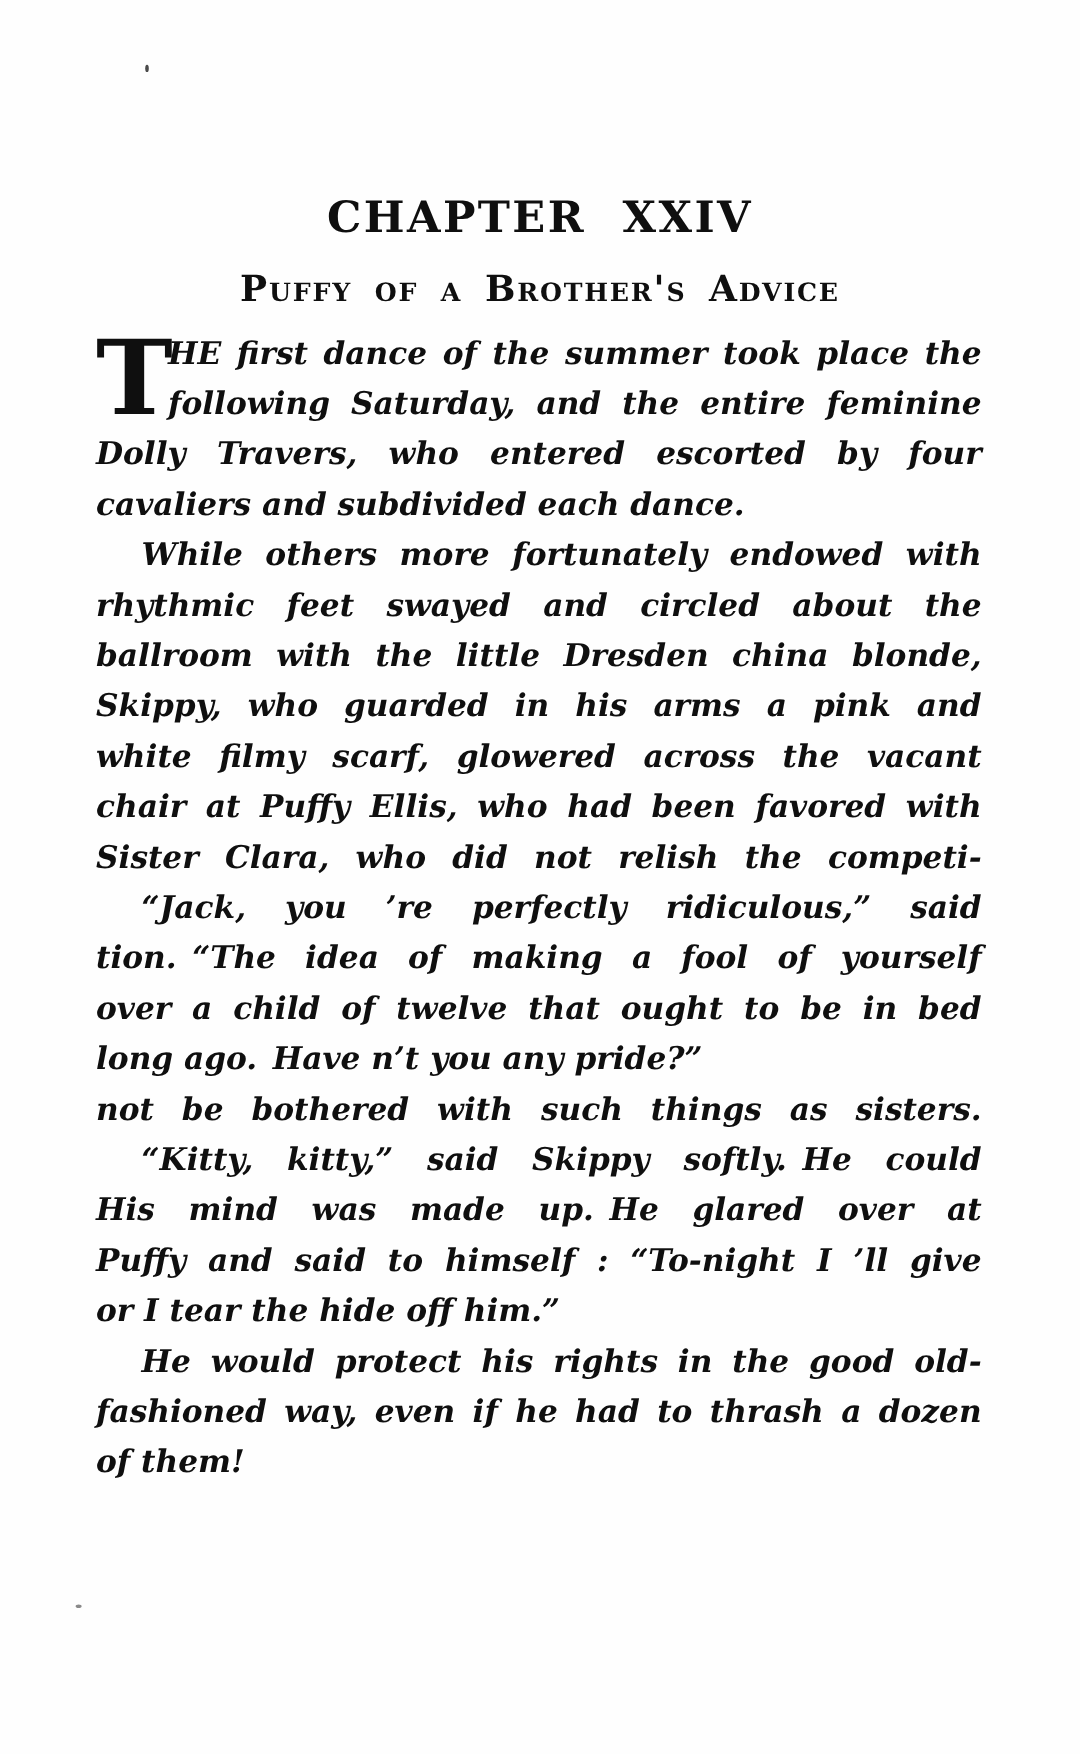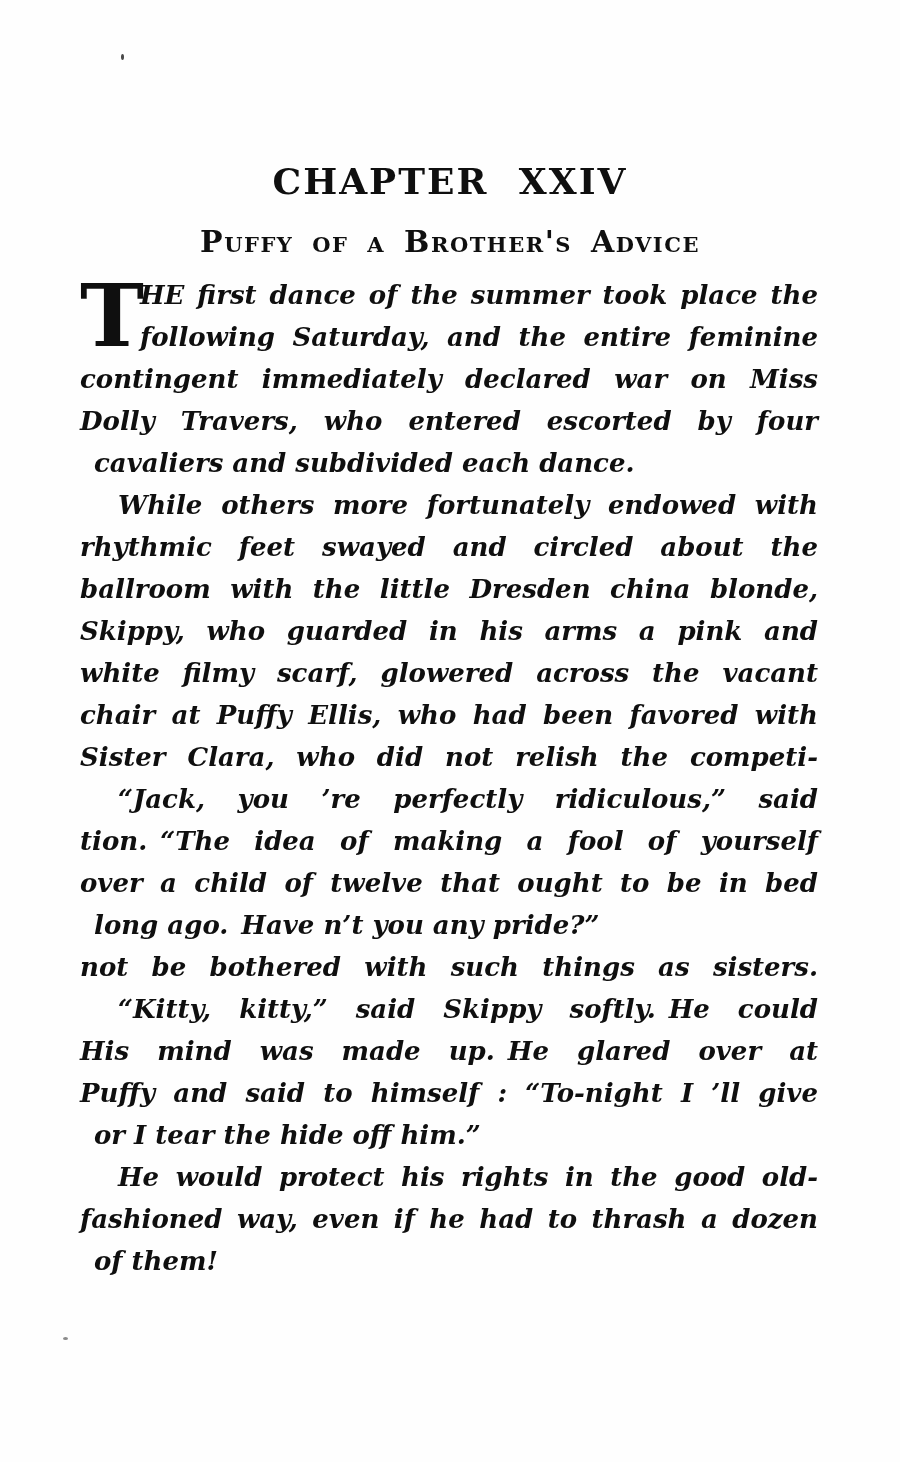--- a/index.html
+++ b/index.html
@@ -43,21 +43,21 @@
     font-size: 26px;
     font-weight: bold;
     line-height: 42px;
   }
   .paragraph { margin: 0; }
   .line {
     text-align: justify;
     text-align-last: justify;
     font-style: italic;
   }
-  .line.last { text-align-last: left; margin-left: 14px; }
+  .line.last { text-align-last: left; }
   .line.indent { text-indent: 38px; }
   .dropcap {
     float: left;
     width: 48px; height: 84px;
     margin-right: 12px;
     font-size: 86px;
     line-height: 84px;
     font-weight: bold;
     text-align: left;
   }
@@ -80,21 +80,20 @@
   <div class="chapter-heading">CHAPTER XXIV</div>
 
   <div class="chapter-subtitle">Puffy of a Brother's Advice</div>
 
   <div class="body-text">
 
     <div class="paragraph">
       <span class="dropcap">T</span>
       <div class="line">HE first dance of the summer took place the</div>
       <div class="line">following Saturday, and the entire feminine</div>
-      <div class="line">contingent immediately declared war on Miss</div>
       <div class="line">Dolly Travers, who entered escorted by four</div>
       <div class="line last">cavaliers and subdivided each dance.</div>
     </div>
 
     <div class="paragraph">
       <div class="line indent">While others more fortunately endowed with</div>
       <div class="line">rhythmic feet swayed and circled about the</div>
       <div class="line">ballroom with the little Dresden china blonde,</div>
       <div class="line">Skippy, who guarded in his arms a pink and</div>
       <div class="line">white filmy scarf, glowered across the vacant</div>

